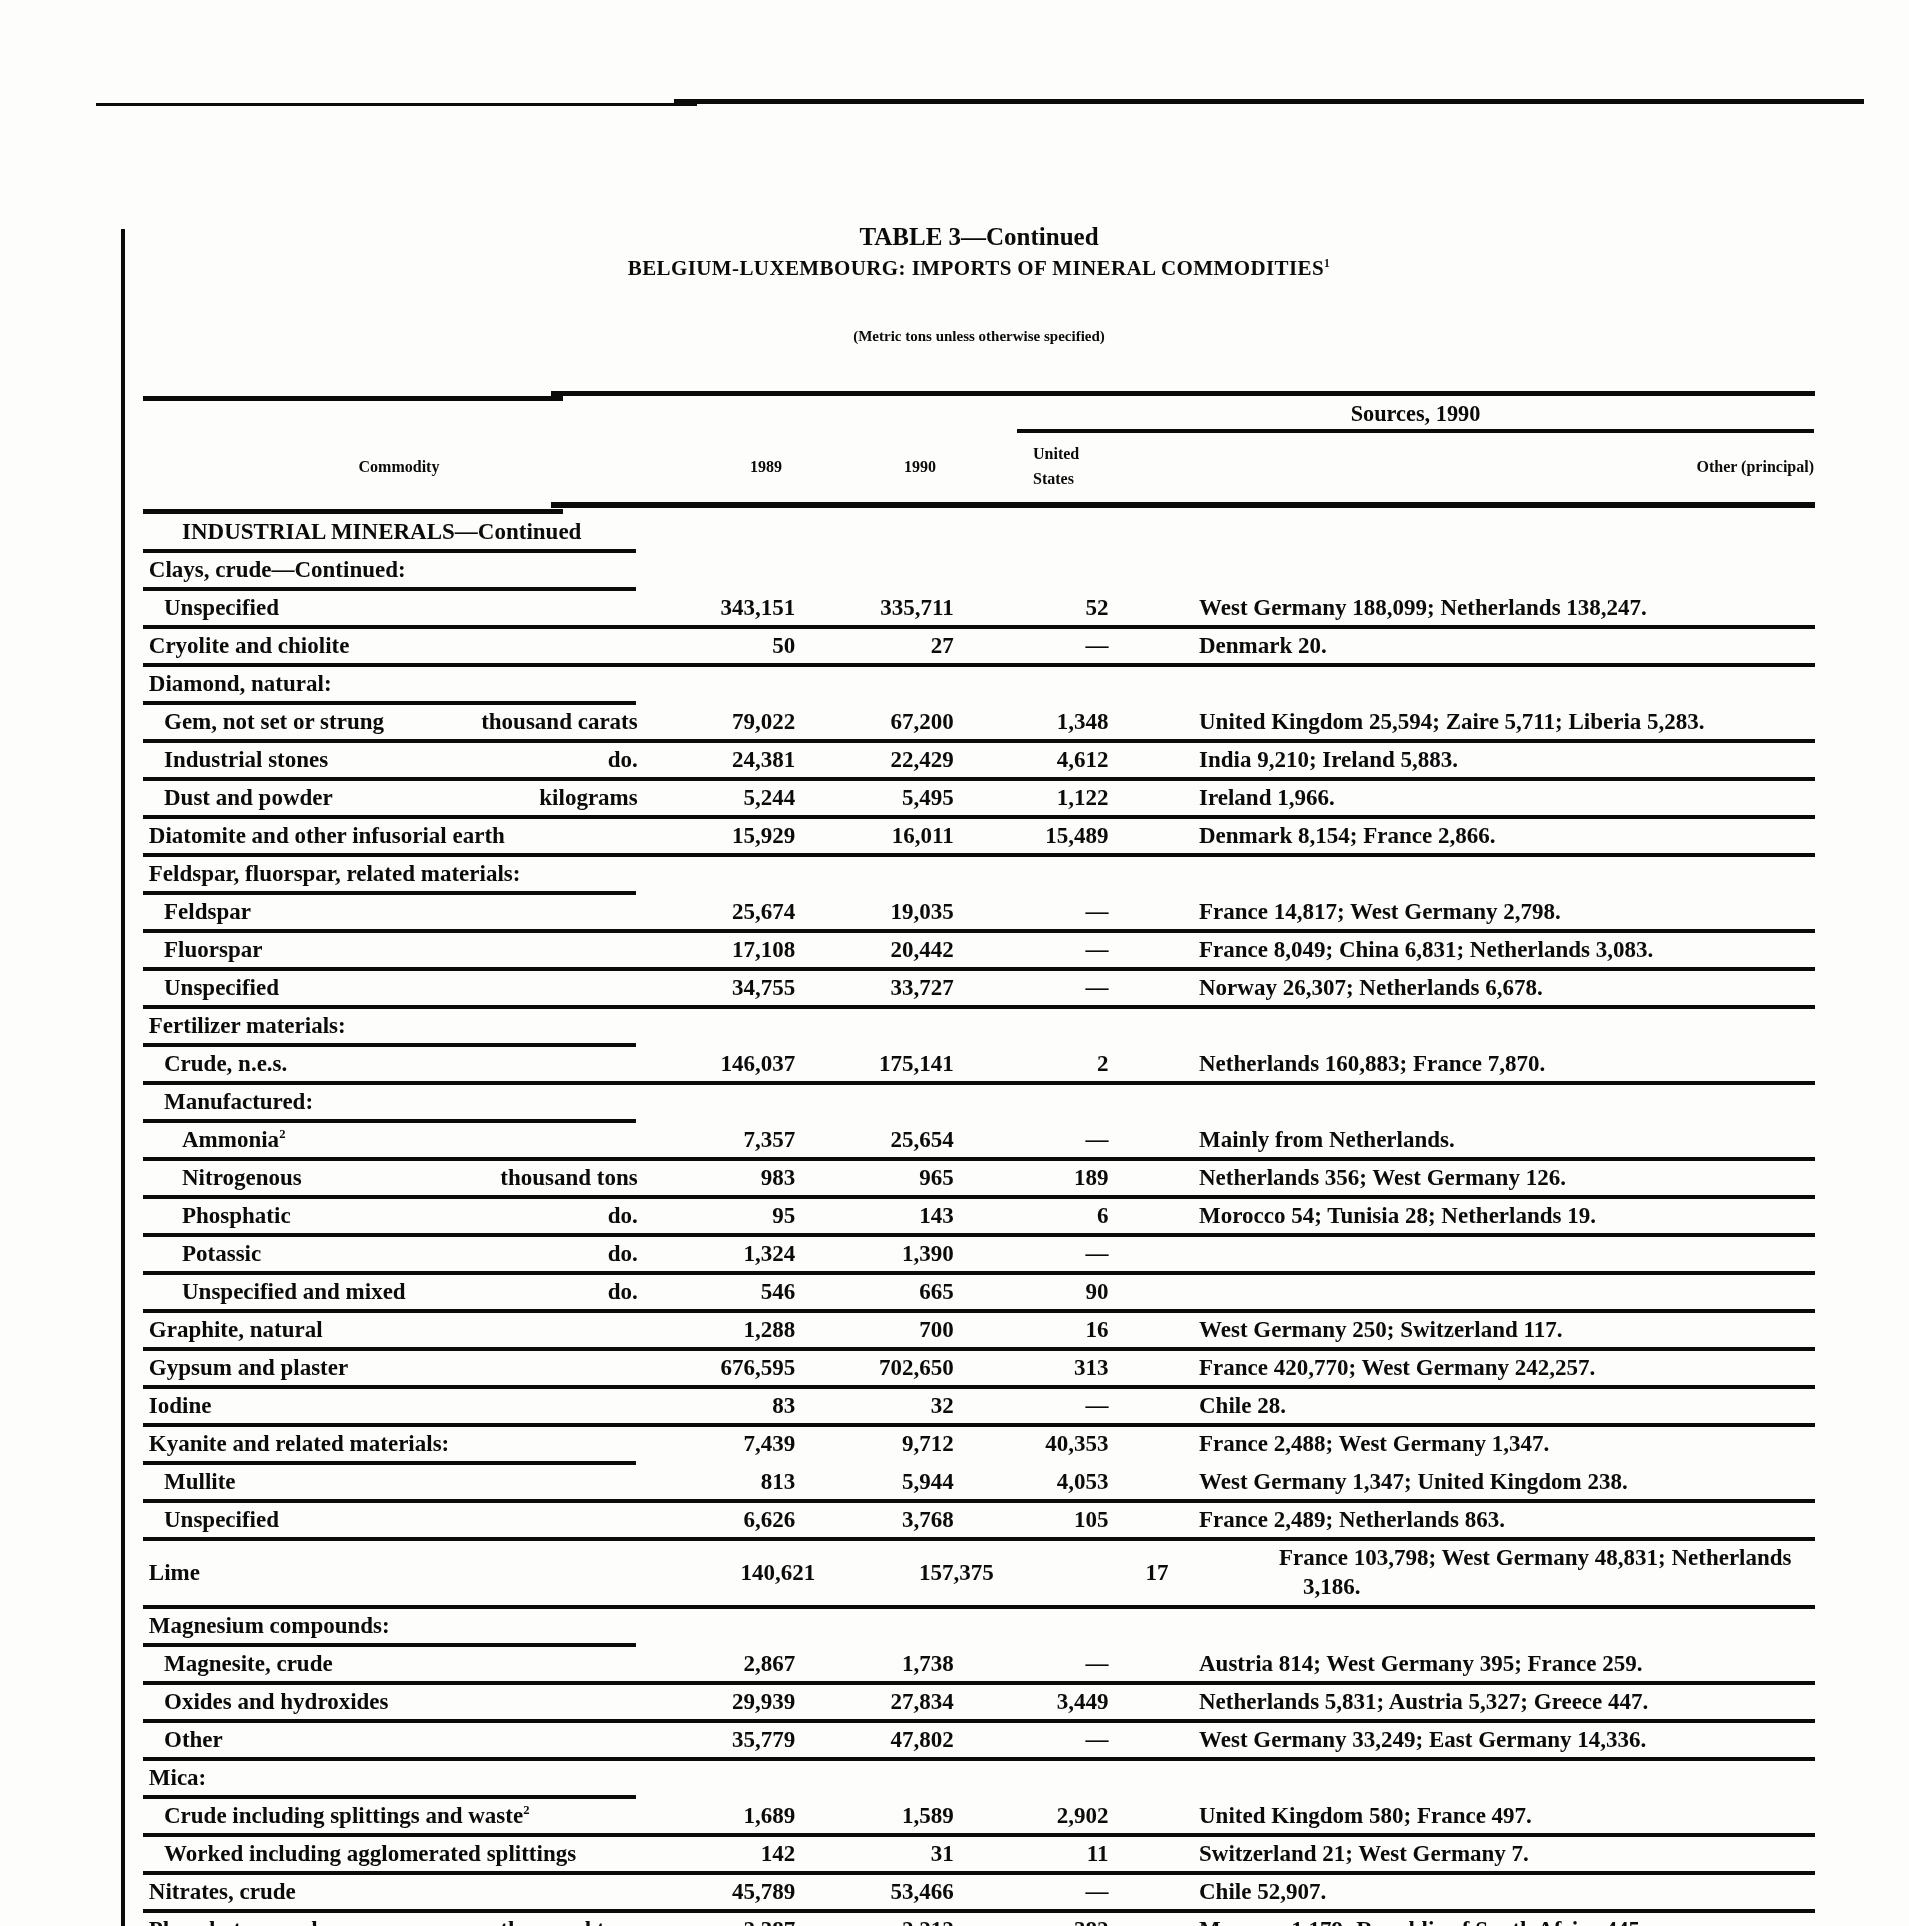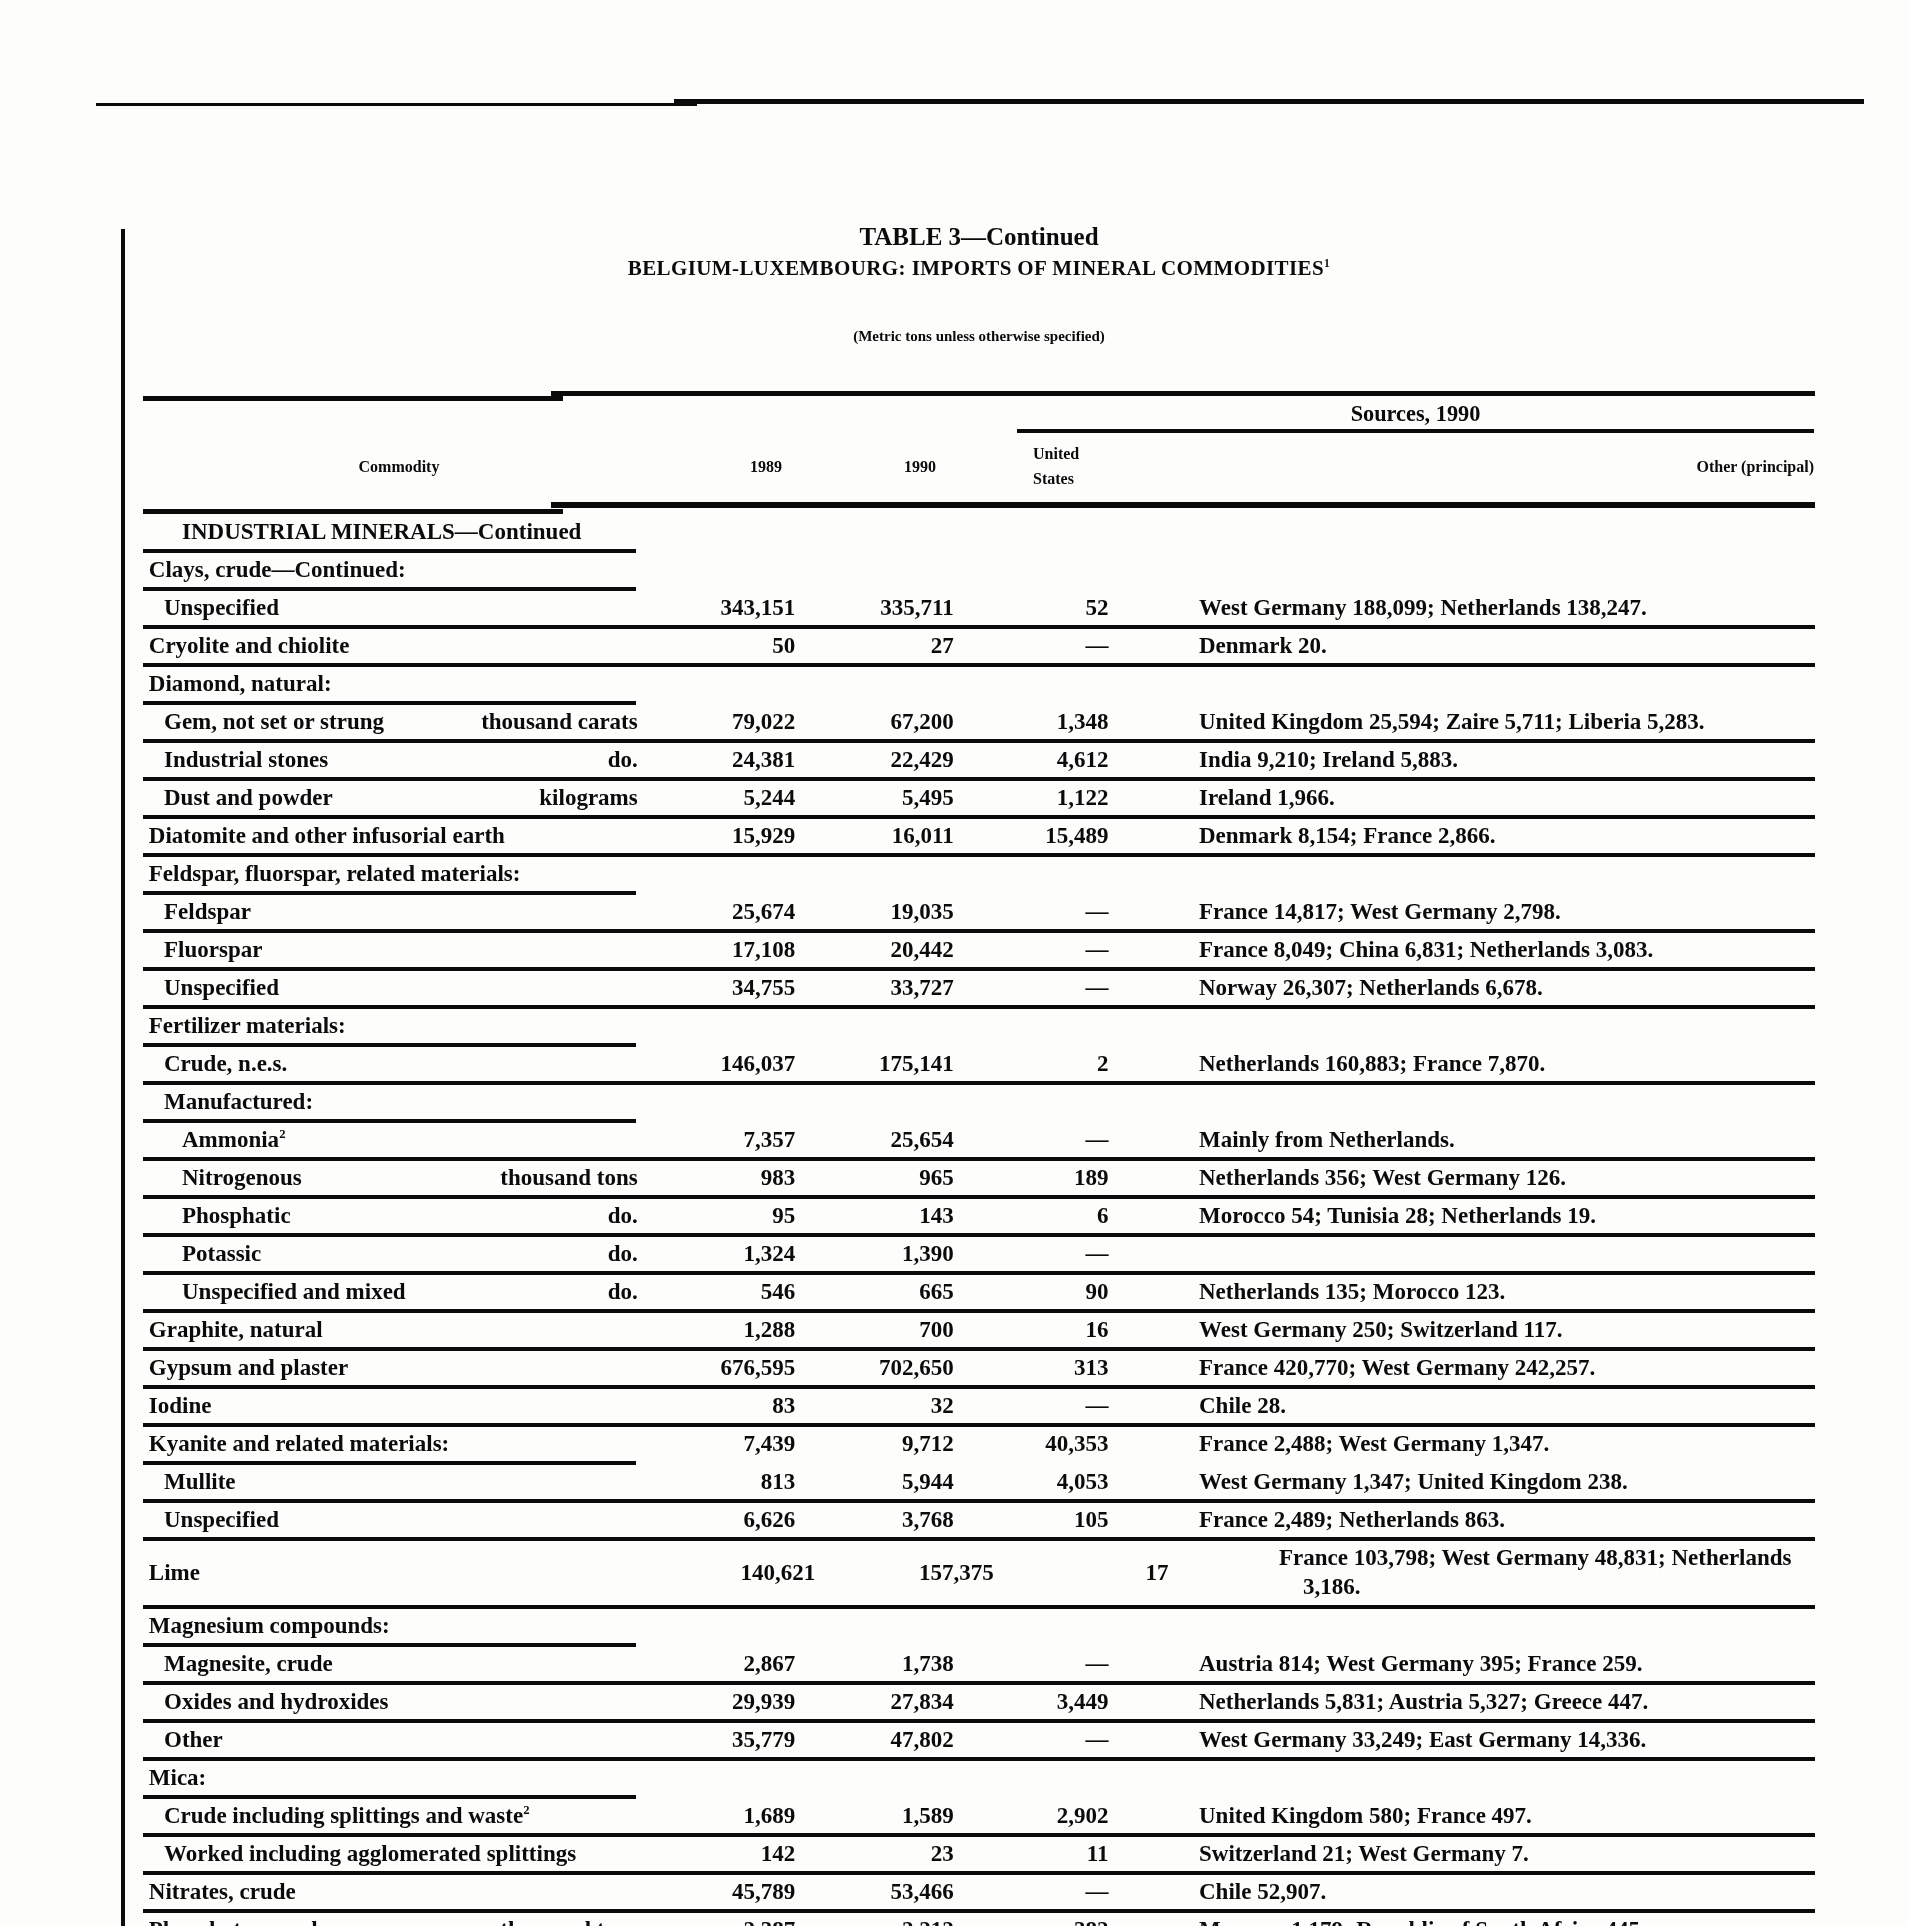--- a/index.html
+++ b/index.html
@@ -304,21 +304,20 @@
     <div class="rule full"></div>
   </div>
     <div class="row ind2">
     <div class="c1">
         <span class="lbl">Unspecified and mixed</span>
         <span class="unit">do.</span>
       </div>
     <div class="num n89">546</div>
     <div class="num n90">665</div>
     <div class="num nus">90</div>
-    <div class="c5">Netherlands 135; Morocco 123.</div>
     <div class="rule full"></div>
   </div>
     <div class="row ind0">
     <div class="c1">
         <span class="lbl">Graphite, natural</span>
         <span class="unit"></span>
       </div>
     <div class="num n89">1,288</div>
     <div class="num n90">700</div>
     <div class="num nus">16</div>
@@ -456,21 +455,21 @@
     <div class="num nus">2,902</div>
     <div class="c5">United Kingdom 580; France 497.</div>
     <div class="rule full"></div>
   </div>
     <div class="row ind1">
     <div class="c1">
         <span class="lbl">Worked including agglomerated splittings</span>
         <span class="unit"></span>
       </div>
     <div class="num n89">142</div>
-    <div class="num n90">23</div>
+    <div class="num n90">31</div>
     <div class="num nus">11</div>
     <div class="c5">Switzerland 21; West Germany 7.</div>
     <div class="rule full"></div>
   </div>
     <div class="row ind0">
     <div class="c1">
         <span class="lbl">Nitrates, crude</span>
         <span class="unit"></span>
       </div>
     <div class="num n89">45,789</div>

